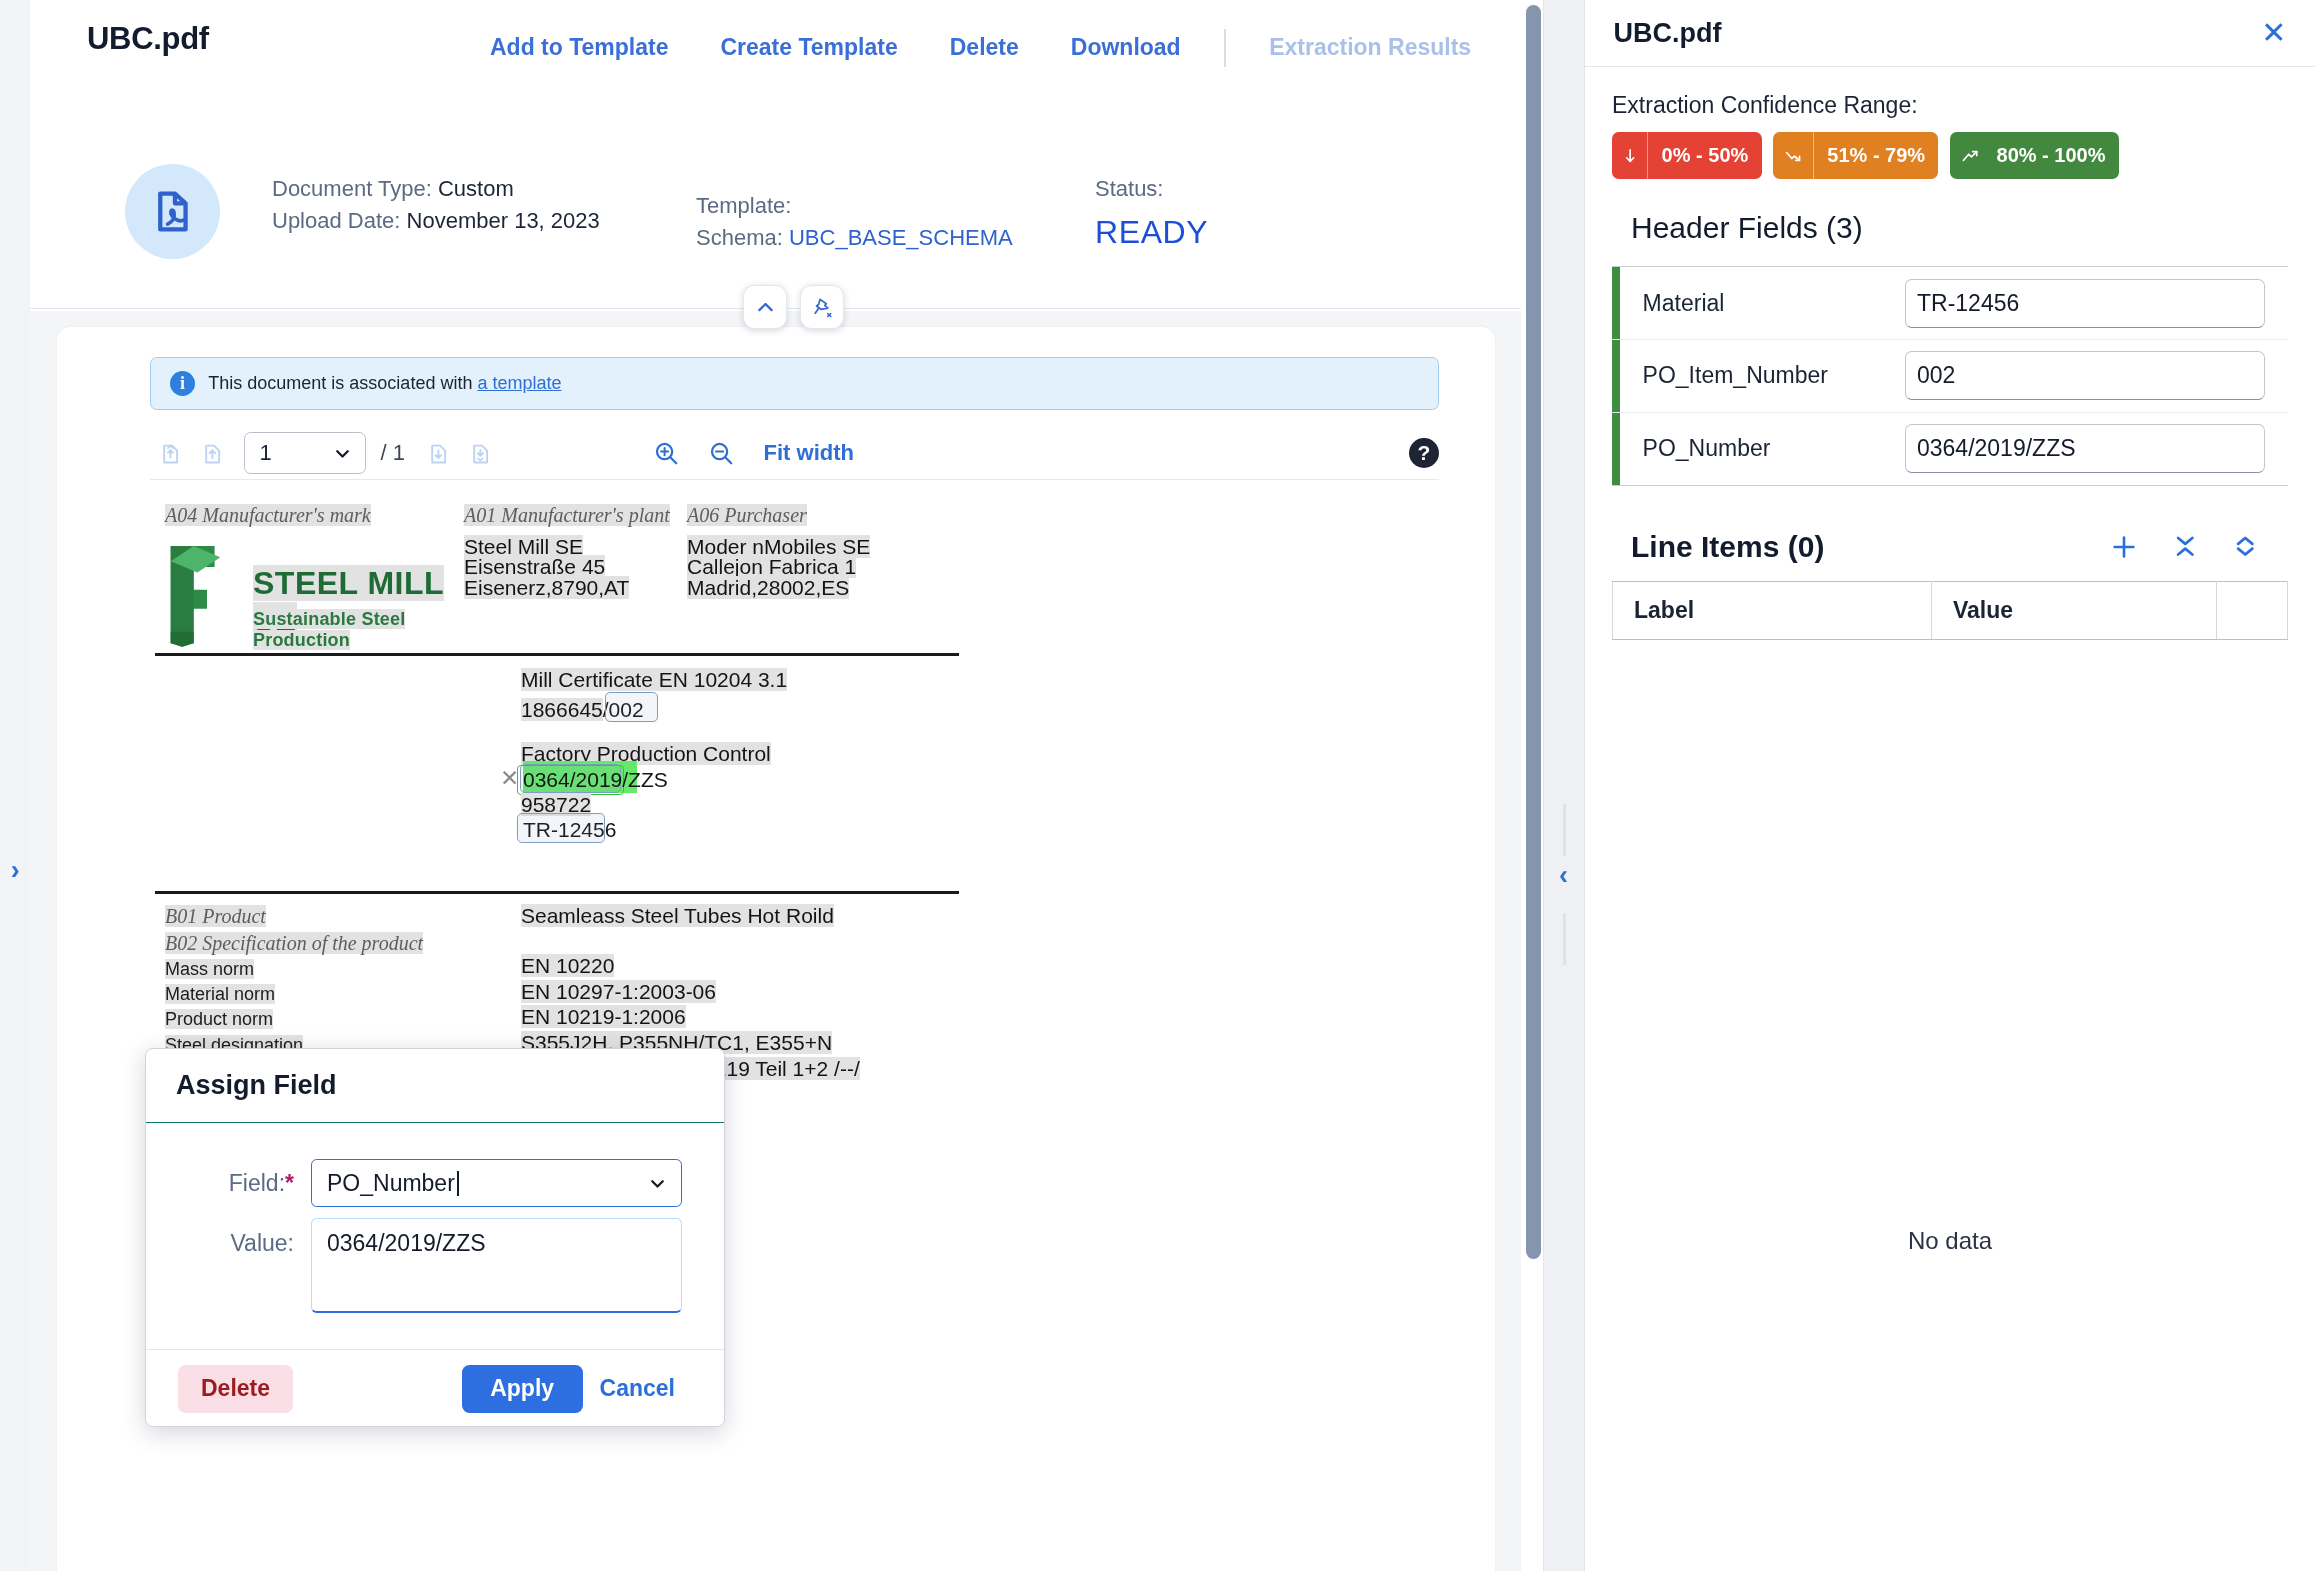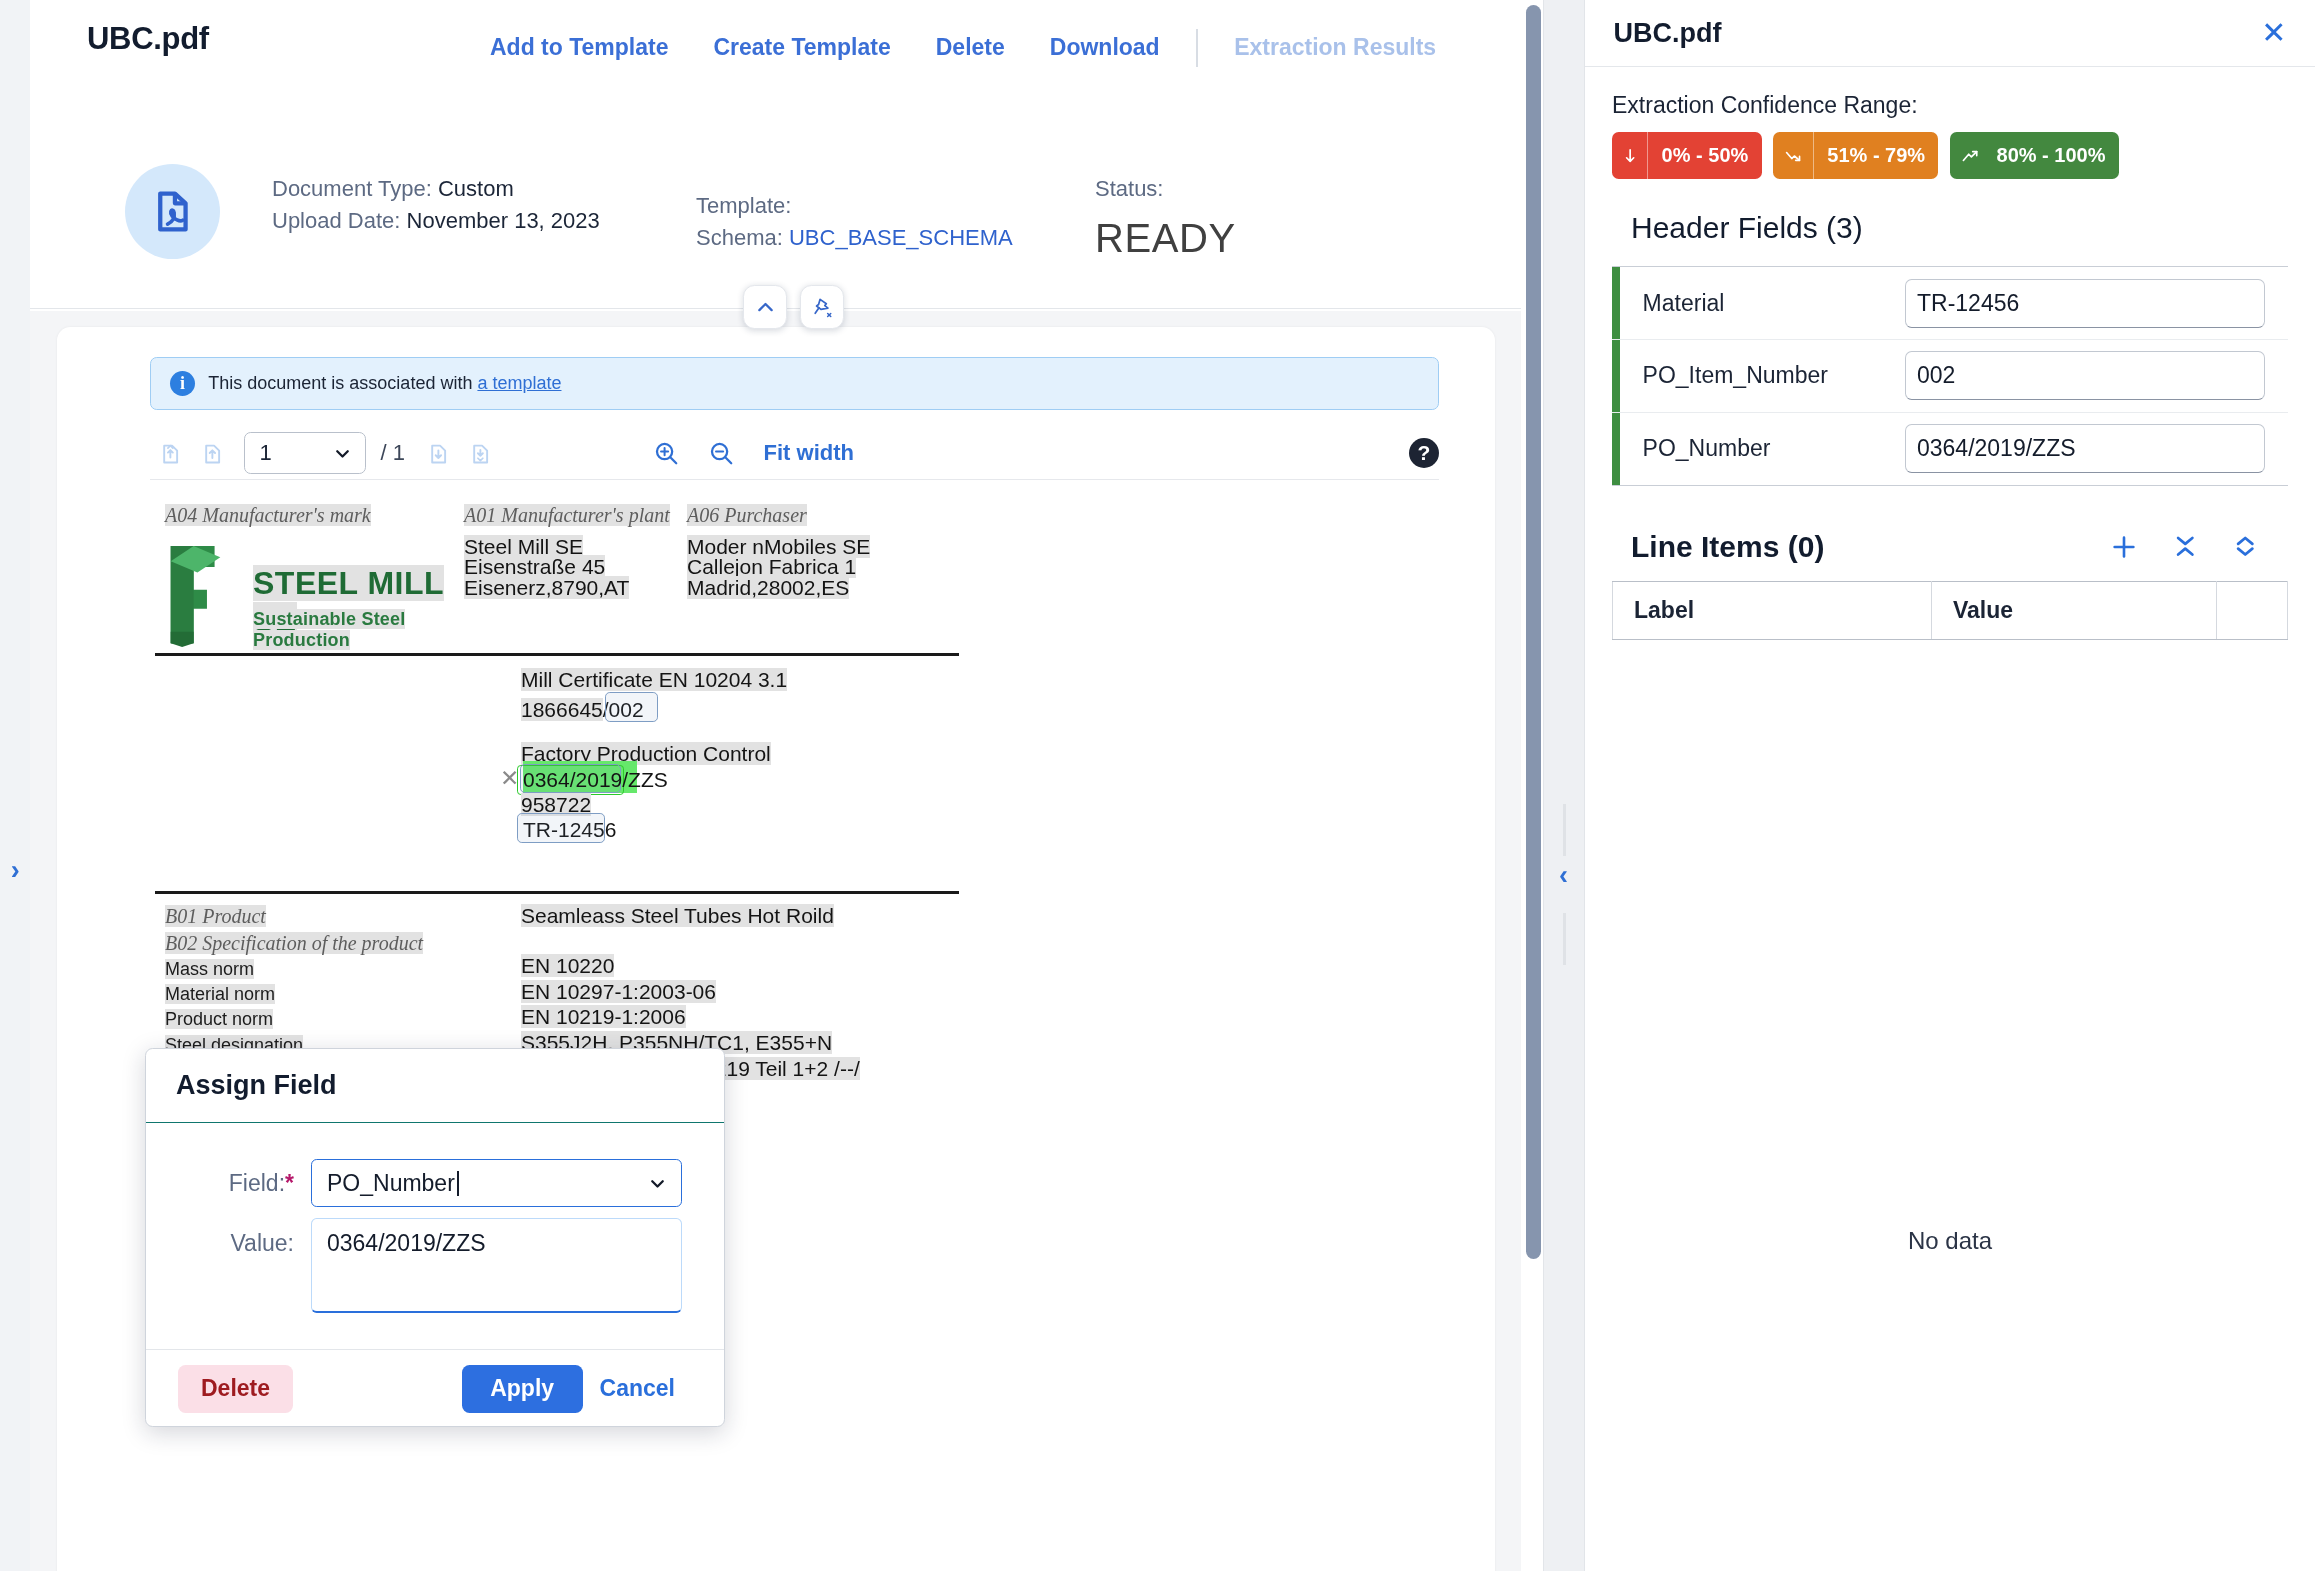--- a/index.html
+++ b/index.html
@@ -44,21 +44,21 @@
     background: #ffffff;
     border-bottom: 1.9px solid #e3e6ea;
   }
   .doc-title {
     position: absolute; left: 57px; top: 21px;
     font-size: 31px; font-weight: 700; color: #121c2e;
     letter-spacing: -0.3px;
   }
   .header-nav {
     position: absolute; left: 438px; top: 28.5px;
-    display: flex; align-items: center; gap: 1px;
+    display: flex; align-items: center; gap: 8px;
   }
   .header-nav a {
     font-size: 23px; color: #3b6fd6; text-decoration: none; font-weight: 600;
     padding: 0 22px; white-space: nowrap;
   }
   .header-nav .divider {
     width: 1.9px; height: 38px; background: #d8dde4; margin: 0 13.3px;
   }
   .header-nav a.disabled { color: #a9c1ea; cursor: default; }
 
@@ -67,21 +67,21 @@
     width: 95px; height: 95px; border-radius: 50%;
     background: #d4e8fb; display: flex; align-items: center; justify-content: center;
   }
   .meta-block { position: absolute; font-size: 22px; color: #44506a; line-height: 1.45; }
   .meta-block .k { color: #5d6a83; }
   .meta-block .v { color: #1c2638; }
   .meta-1 { left: 242px; top: 173px; }
   .meta-2 { left: 666px; top: 190px; }
   .meta-2 .lnk { color: #2f62cd; }
   .meta-3 { left: 1065px; top: 173px; }
-  .status-val { font-size: 40px; color: #404040; letter-spacing: 0.6px; margin-top: 3.8px; display:block;}
+  .status-val { font-size: 32px; color: #1d4ed8; letter-spacing: 0.6px; margin-top: 3.8px; display:block;}
 
   .float-btns {
     position: absolute; left: 713px; top: 285px;
     display: flex; gap: 13.3px; z-index: 30;
   }
   .float-btn {
     width: 44px; height: 44px; border-radius: 11.4px; background: #ffffff;
     border: 1px solid #e4e7ec; box-shadow: 0 1.9px 6.7px rgba(25,40,70,0.17);
     display: flex; align-items: center; justify-content: center;
     color: #3767c9; cursor: pointer;

